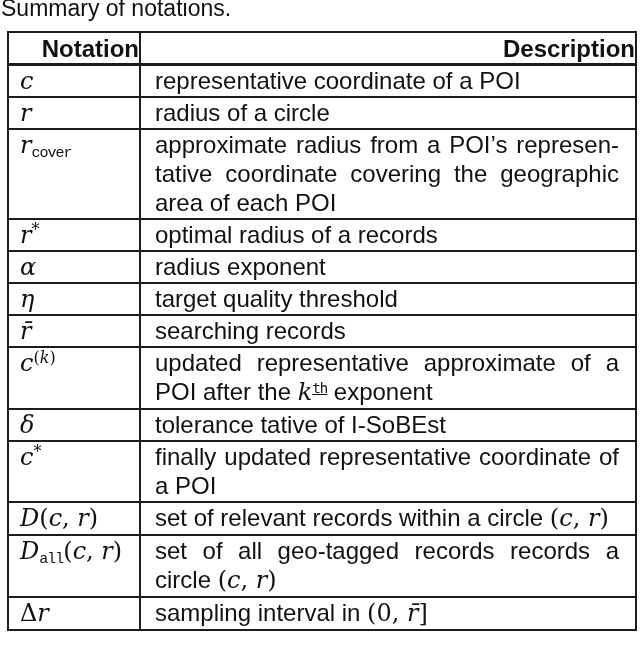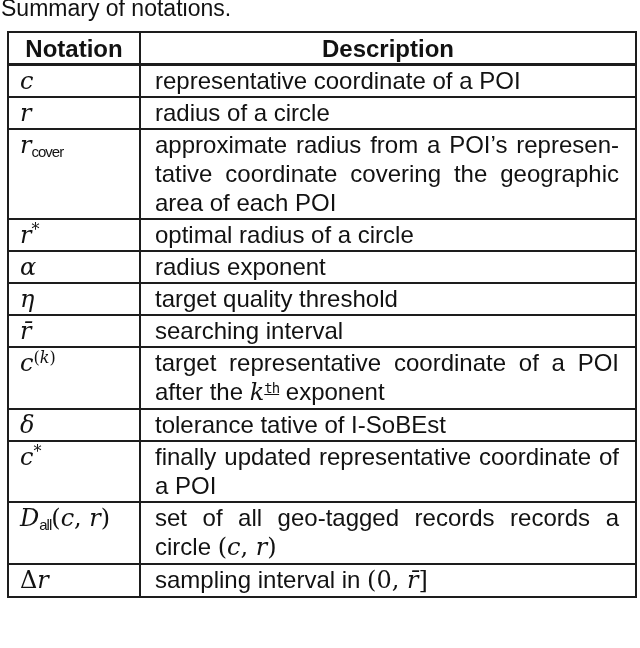--- a/index.html
+++ b/index.html
@@ -29,21 +29,21 @@
   }
   col.c-notation { width: 132px; }
   th, td {
     border: 2px solid #1d1d1d;
     vertical-align: top;
     padding: 0;
   }
   thead th {
     font-size: 24px;
     font-weight: bold;
-    text-align: center;
+    text-align: right;
     line-height: 29px;
     padding: 1px 0 0 0;
     border-bottom-width: 3px;
     margin-top: 28px;
   }
   tbody { border-bottom: 1px solid #1d1d1d; }
   td.notation {
     font-size: 24px;
     line-height: 29px;
     padding: 0 2px 0 11px;
@@ -54,21 +54,21 @@
     font-size: 24px;
     line-height: 29px;
     padding: 0 16px 1px 14px;
     text-align: justify;
   }
   
   .seg-m   { font-family: "DejaVu Serif", serif; font-style: italic; }
   .seg-cal { font-family: "DejaVu Serif", serif; font-style: italic; }
   .seg-u   { font-family: "DejaVu Serif", serif; }
   .seg-msub {
-    font-family: Liberation Sans, sans-serif;
+    font-family: Liberation Mono, monospace;
     font-size: 15px; vertical-align: -4px;
     letter-spacing: -1px; line-height: 0;
   }
   .seg-sup {
     font-family: "DejaVu Serif", serif;
     font-size: 16px; vertical-align: 8px; line-height: 0;
   }
   .seg-supi {
     font-family: "DejaVu Serif", serif; font-style: italic;
     font-size: 16px; vertical-align: 8px; line-height: 0;
@@ -104,45 +104,49 @@
         <tr>
           <td class="notation"><span class="seg-m">r</span></td>
           <td class="desc"><span>radius of a circle</span></td>
         </tr>
         <tr>
           <td class="notation"><span class="seg-m">r</span><span class="seg-msub">cover</span></td>
           <td class="desc"><span>approximate radius from a POI’s represen­tative coordinate covering the geographic area of each POI</span></td>
         </tr>
         <tr>
           <td class="notation"><span class="seg-m">r</span><span class="seg-sup">*</span></td>
-          <td class="desc"><span>optimal radius of a circle</span></td>
+          <td class="desc"><span>optimal radius of a records</span></td>
         </tr>
         <tr>
           <td class="notation"><span class="seg-m">α</span></td>
           <td class="desc"><span>radius exponent</span></td>
         </tr>
         <tr>
           <td class="notation"><span class="seg-m">η</span></td>
           <td class="desc"><span>target quality threshold</span></td>
         </tr>
         <tr>
           <td class="notation"><span class="seg-m">r̄</span></td>
-          <td class="desc"><span>searching interval</span></td>
+          <td class="desc"><span>searching records</span></td>
         </tr>
         <tr>
           <td class="notation"><span class="seg-m">c</span><span class="seg-sup">(</span><span class="seg-supi">k</span><span class="seg-sup">)</span></td>
-          <td class="desc"><span>target representative coordinate of a POI after the </span><span class="seg-m">k</span><span class="seg-supt">th</span><span> exponent</span></td>
+          <td class="desc"><span>updated representative approximate of a POI after the </span><span class="seg-m">k</span><span class="seg-supt">th</span><span> exponent</span></td>
         </tr>
         <tr>
           <td class="notation"><span class="seg-m">δ</span></td>
           <td class="desc"><span>tolerance tative of I-SoBEst</span></td>
         </tr>
         <tr>
           <td class="notation"><span class="seg-m">c</span><span class="seg-sup">*</span></td>
           <td class="desc"><span>finally updated representative coordinate of a POI</span></td>
+        </tr>
+        <tr>
+          <td class="notation"><span class="seg-cal">D</span><span class="seg-u">(</span><span class="seg-m">c</span><span class="seg-u">, </span><span class="seg-m">r</span><span class="seg-u">)</span></td>
+          <td class="desc"><span>set of relevant records within a circle </span><span class="seg-u">(</span><span class="seg-m">c</span><span class="seg-u">, </span><span class="seg-m">r</span><span class="seg-u">)</span></td>
         </tr>
         <tr>
           <td class="notation"><span class="seg-cal">D</span><span class="seg-msub">all</span><span class="seg-u">(</span><span class="seg-m">c</span><span class="seg-u">, </span><span class="seg-m">r</span><span class="seg-u">)</span></td>
           <td class="desc"><span>set of all geo-tagged records records a circle </span><span class="seg-u">(</span><span class="seg-m">c</span><span class="seg-u">, </span><span class="seg-m">r</span><span class="seg-u">)</span></td>
         </tr>
         <tr>
           <td class="notation"><span class="seg-u">Δ</span><span class="seg-m">r</span></td>
           <td class="desc"><span>sampling interval in </span><span class="seg-u">(0, </span><span class="seg-m">r̄</span><span class="seg-u">]</span></td>
         </tr>
       </tbody>

